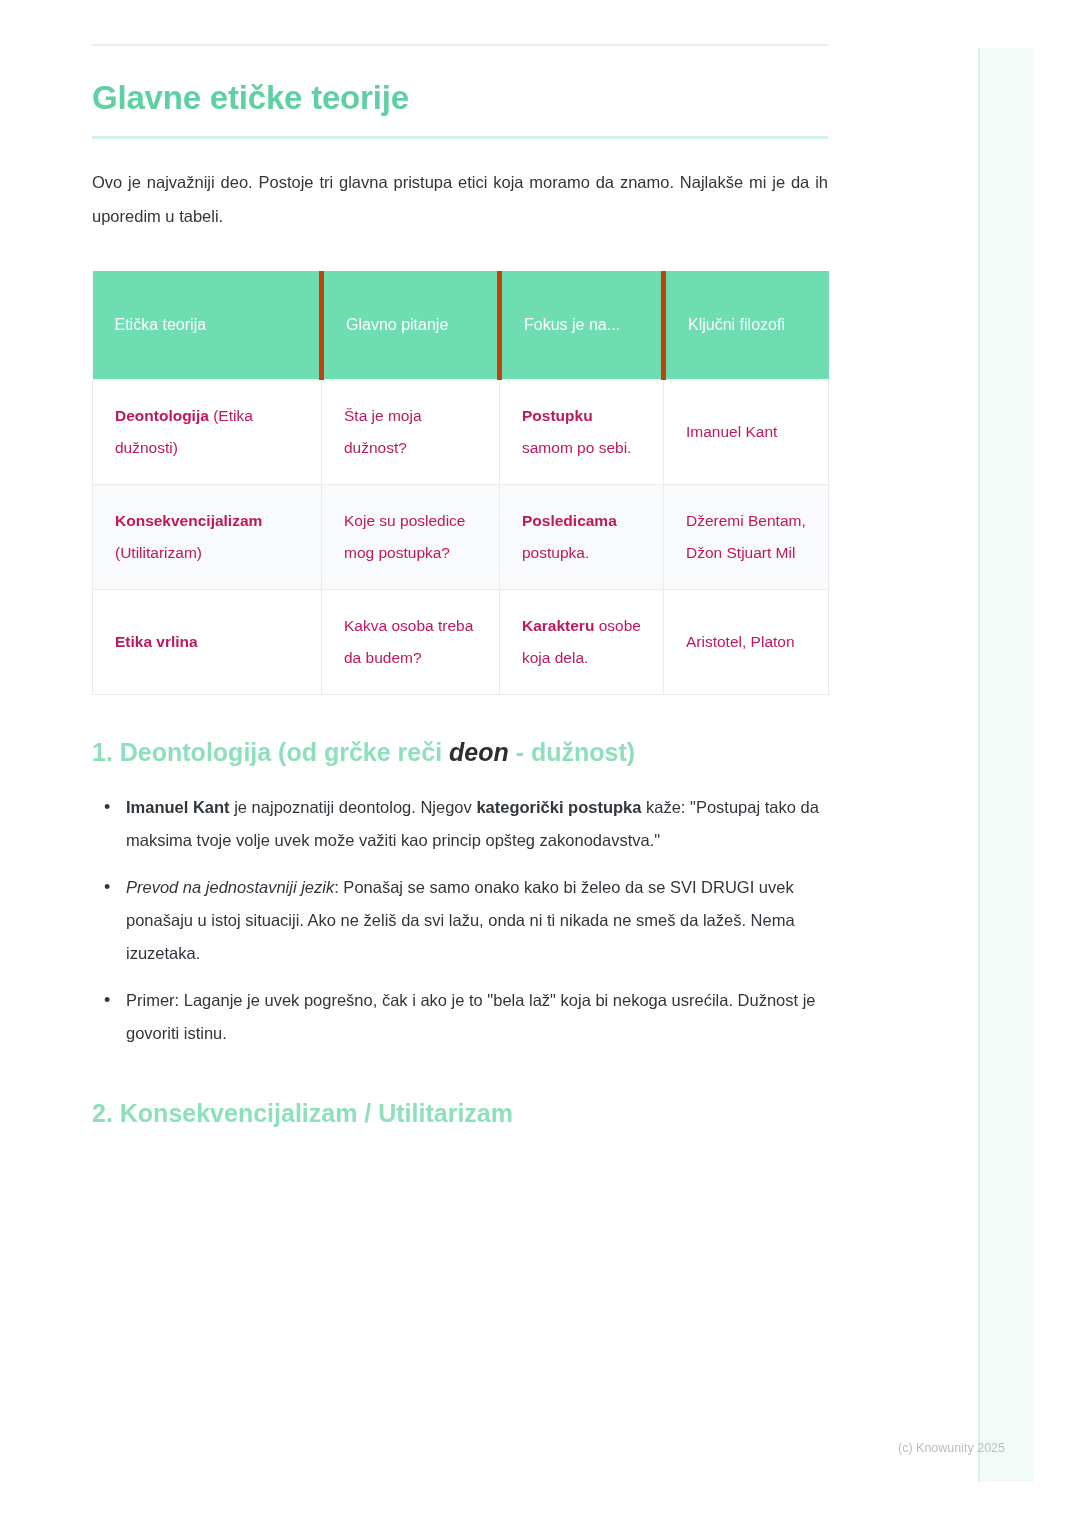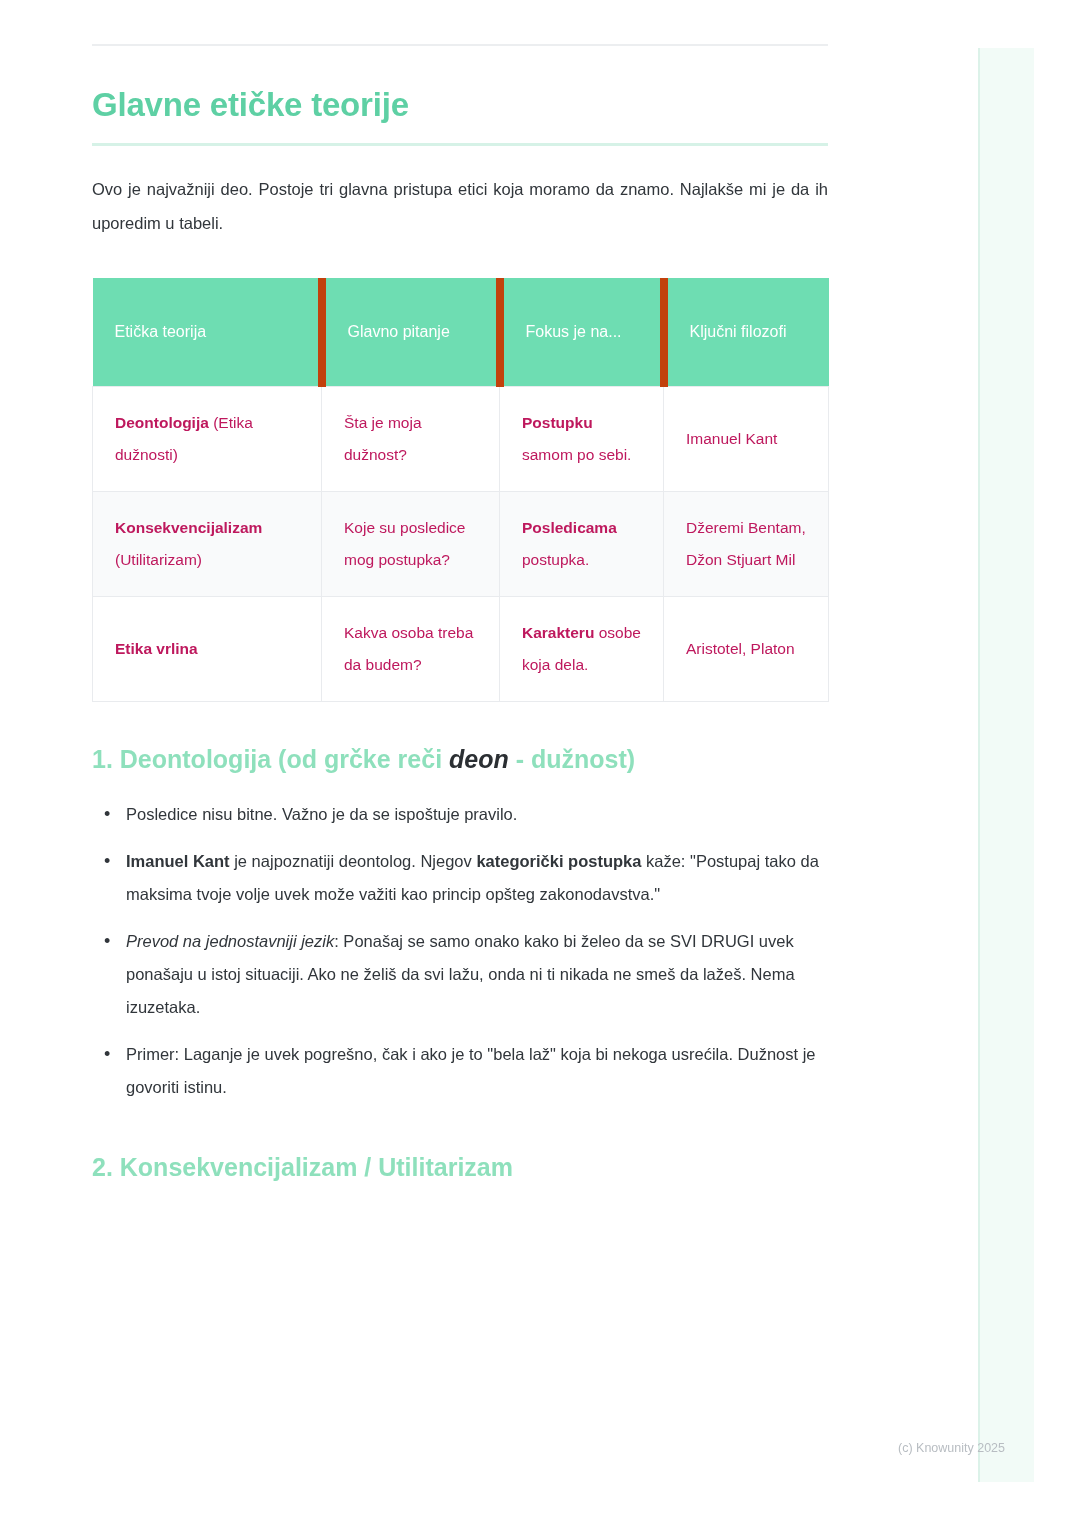--- a/index.html
+++ b/index.html
@@ -31,21 +31,21 @@
     position: absolute;
     top: 44px;
     left: 92px;
     width: 736px;
     height: 2px;
     background: #eceef0;
   }
 
   .content {
     position: absolute;
-    top: 85px;
+    top: 78px;
     left: 92px;
     width: 736px;
   }
 
   h1.doc-title {
     margin: 0;
     font-size: 33px;
     line-height: 40px;
     font-weight: 700;
     color: #5ed0a4;
@@ -83,21 +83,21 @@
 
   table.ethics-table thead th {
     background: #6eddb2;
     color: #ffffff;
     font-size: 16px;
     line-height: 32px;
     font-weight: 500;
     text-align: left;
     vertical-align: middle;
     padding: 22px 22px;
-    border-right: 8px solid #c2410c;
+    border-right: 5px solid #c2410c;
     height: 64px;
   }
   table.ethics-table thead th:last-child { border-right: none; }
 
   table.ethics-table tbody td {
     font-size: 15.5px;
     line-height: 32px;
     color: #be185d;
     vertical-align: middle;
     padding: 20px 22px;
@@ -211,21 +211,20 @@
         <td>Aristotel, Platon</td>
       </tr>
     </tbody>
   </table>
 
   <h2 class="section">
     <span>1. Deontologija (od grčke reči </span><span class="em">deon</span><span> - dužnost)</span>
   </h2>
 
   <ul class="bullets">
-    <li><span>Posledice nisu bitne. Važno je da se ispoštuje pravilo.</span></li>
     <li><b>Imanuel Kant</b><span> je najpoznatiji deontolog. Njegov </span><b>kategorički postupka</b><span> kaže: "Postupaj tako da maksima tvoje volje uvek može važiti kao princip opšteg zakonodavstva."</span></li>
     <li><i>Prevod na jednostavniji jezik</i><span>: Ponašaj se samo onako kako bi želeo da se SVI DRUGI uvek ponašaju u istoj situaciji. Ako ne želiš da svi lažu, onda ni ti nikada ne smeš da lažeš. Nema izuzetaka.</span></li>
     <li><span>Primer: Laganje je uvek pogrešno, čak i ako je to "bela laž" koja bi nekoga usrećila. Dužnost je govoriti istinu.</span></li>
   </ul>
 
   <h2 class="section last">2. Konsekvencijalizam / Utilitarizam</h2>
 
 </div>
 
 <div class="watermark">(c) Knowunity 2025</div>

